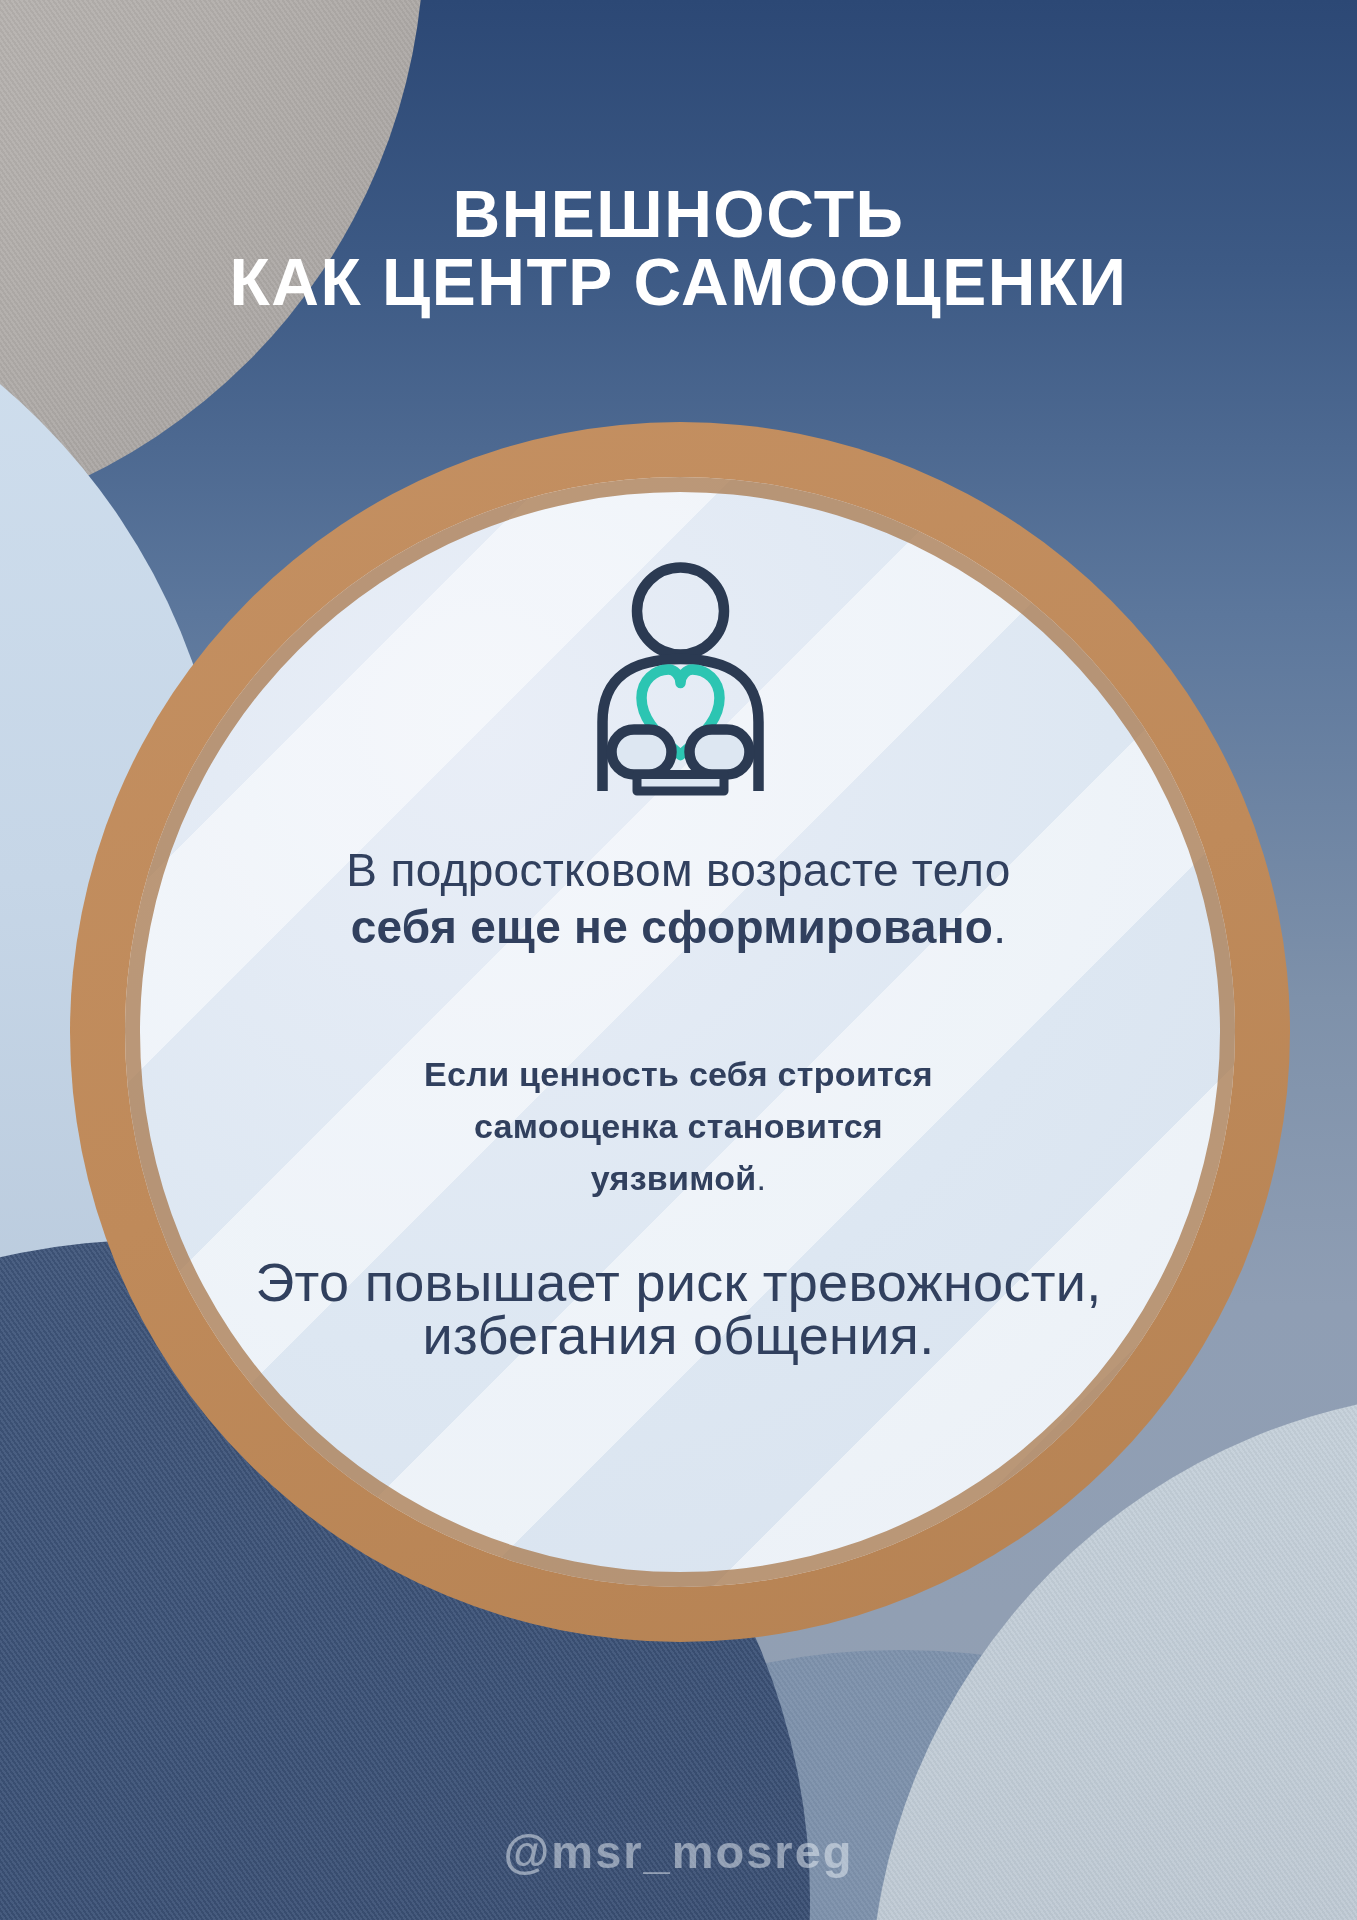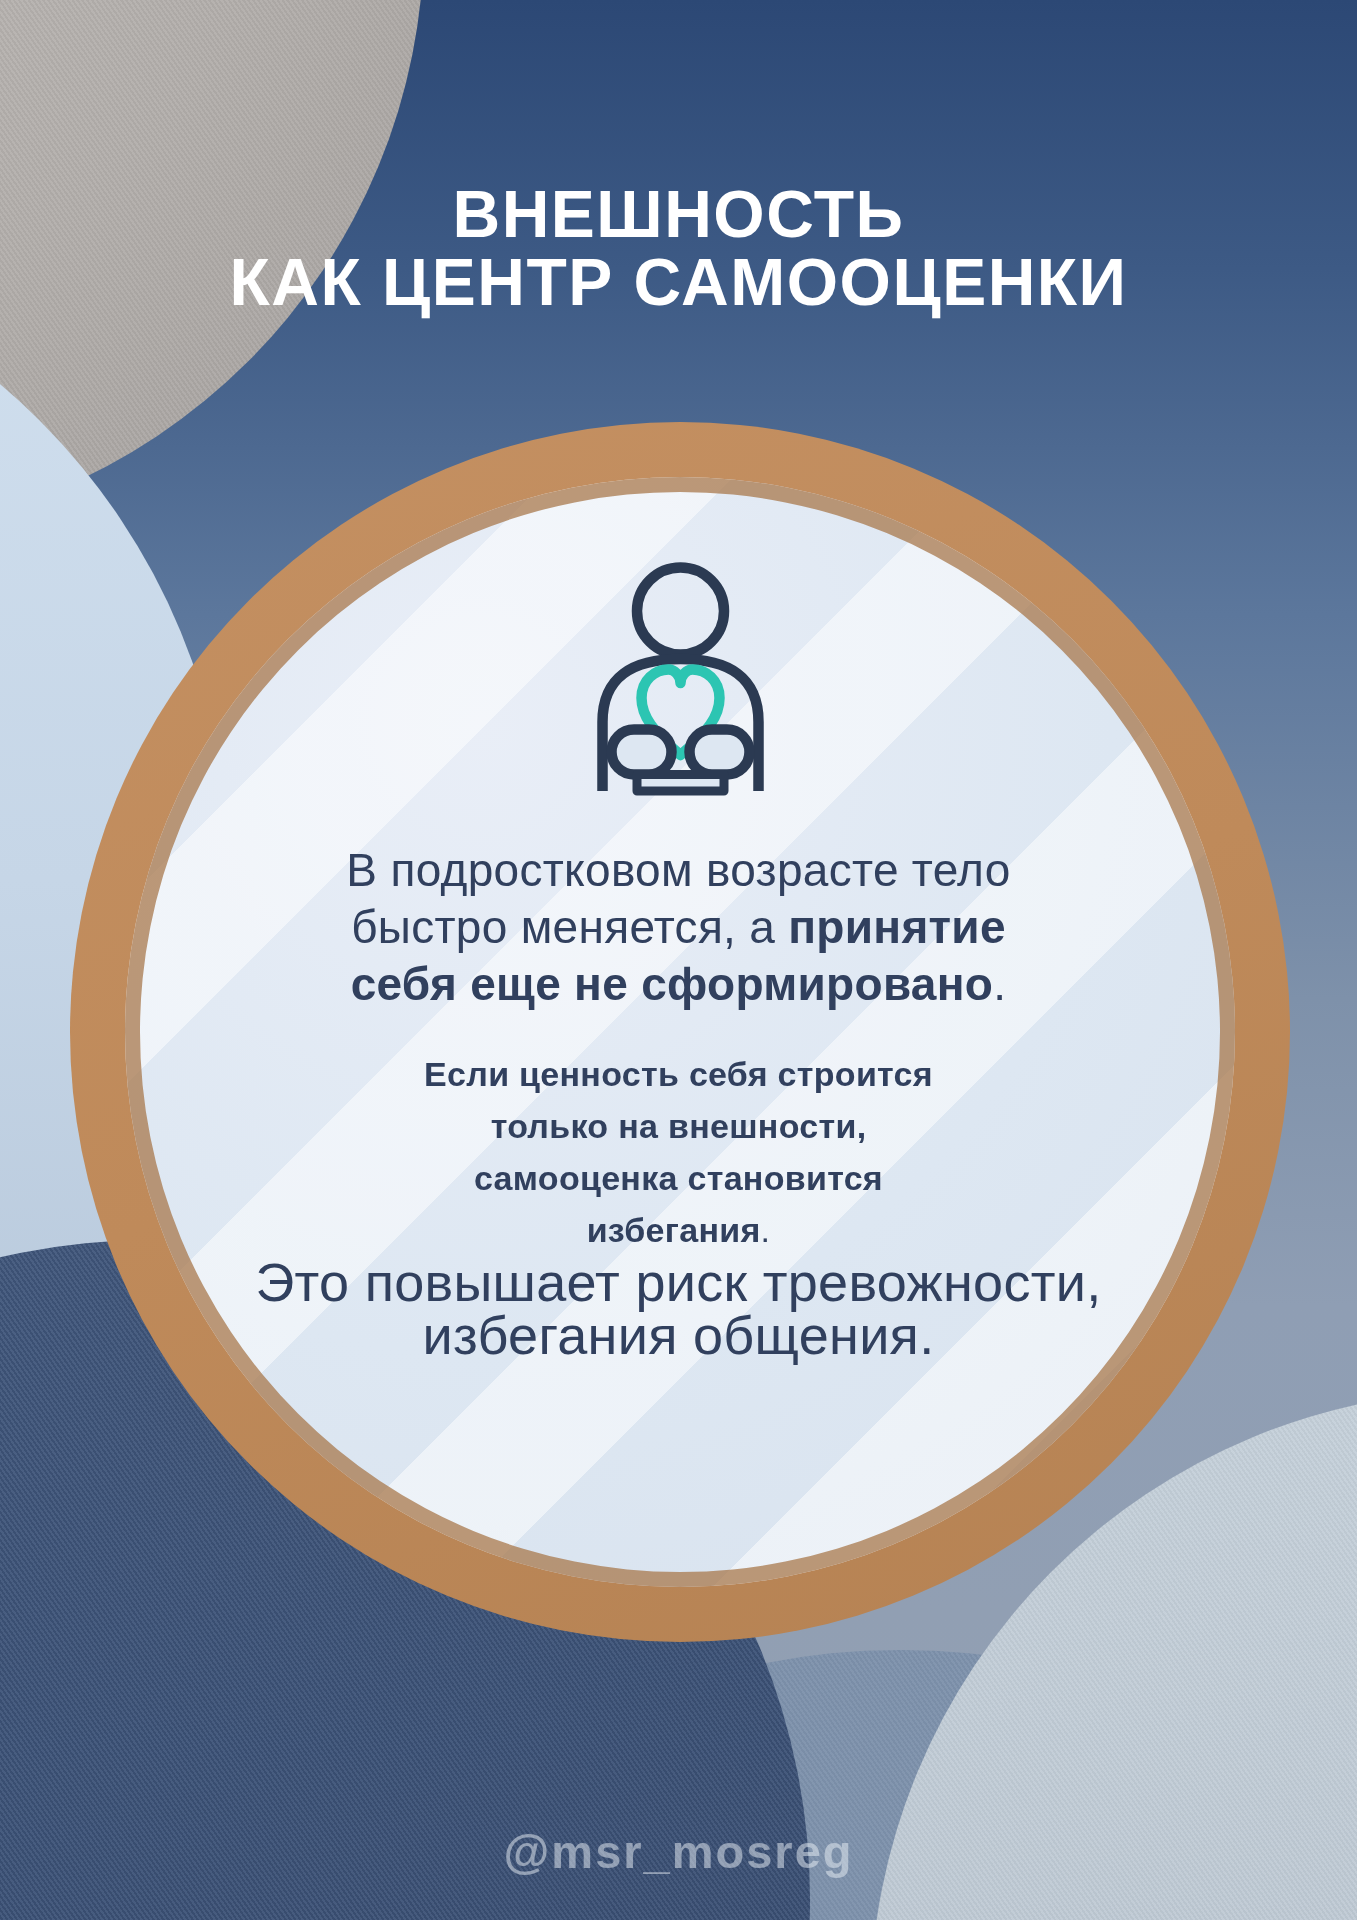--- a/index.html
+++ b/index.html
@@ -99,29 +99,27 @@
       <path d="M13 154 V108 C13 78 33 66 65 66 C97 66 117 78 117 108 V154" stroke="#2b3a52" stroke-width="7" fill="none" stroke-linejoin="round"></path>
       <path d="M65 130 C 47 115 39 104 39 92 C 39 80 48 73 57 73 C 61 73 65 77 65 82 C 65 77 69 73 73 73 C 82 73 91 80 91 92 C 91 104 83 115 65 130 Z" stroke="#2cc5b2" stroke-width="7" fill="none" stroke-linejoin="round"></path>
       <rect x="19" y="113" width="40" height="30" rx="15" fill="#dde7f2" stroke="#2b3a52" stroke-width="7"></rect>
       <rect x="71" y="113" width="40" height="30" rx="15" fill="#dde7f2" stroke="#2b3a52" stroke-width="7"></rect>
       <path d="M36 143 H94 V154 H36 Z" fill="#dde7f2" stroke="#2b3a52" stroke-width="6" stroke-linejoin="round"></path>
     </svg>
   </div>
 
   <div class="bodytext p1">
     <span class="line">В подростковом возрасте тело</span>
-    <span class="line"><span>быстро меняется, а </span><b>принятие</b></span>
     <span class="line"><b>себя еще не сформировано</b><span>.</span></span>
   </div>
 
   <div class="bodytext p2">
     <span class="line">Если ценность себя строится</span>
-    <span class="line">только на внешности,</span>
     <span class="line">самооценка становится</span>
-    <span class="line"><span>избегания</span><span class="reg">.</span></span>
+    <span class="line"><span>уязвимой</span><span class="reg">.</span></span>
   </div>
 
   <div class="bodytext p3">
     <span class="line">Это повышает риск тревожности,</span>
     <span class="line">избегания общения.</span>
   </div>
 
   <div class="watermark">@msr_mosreg</div>
 
 </div>

